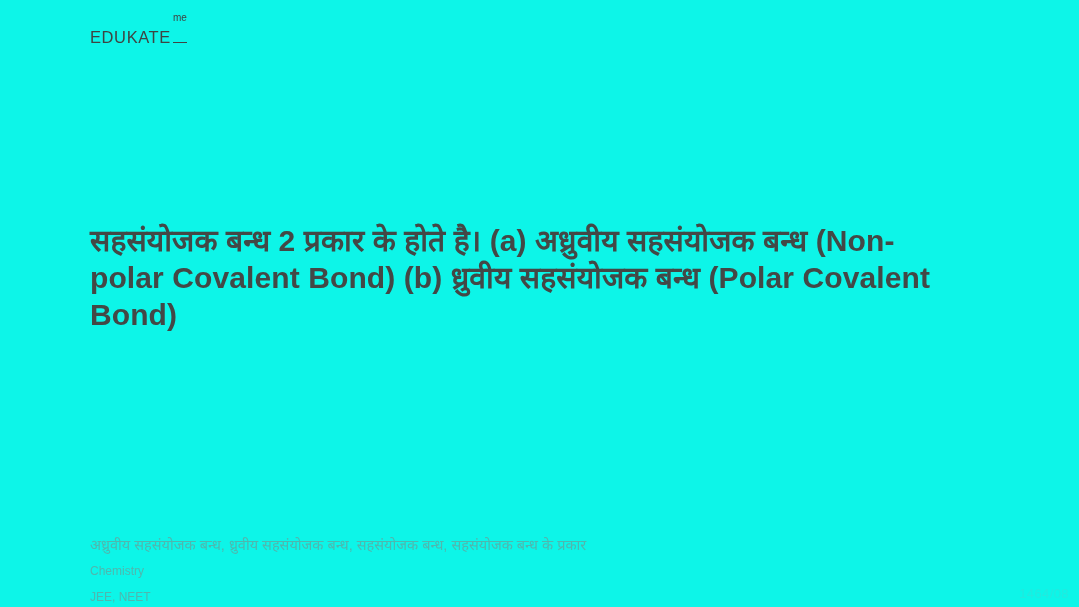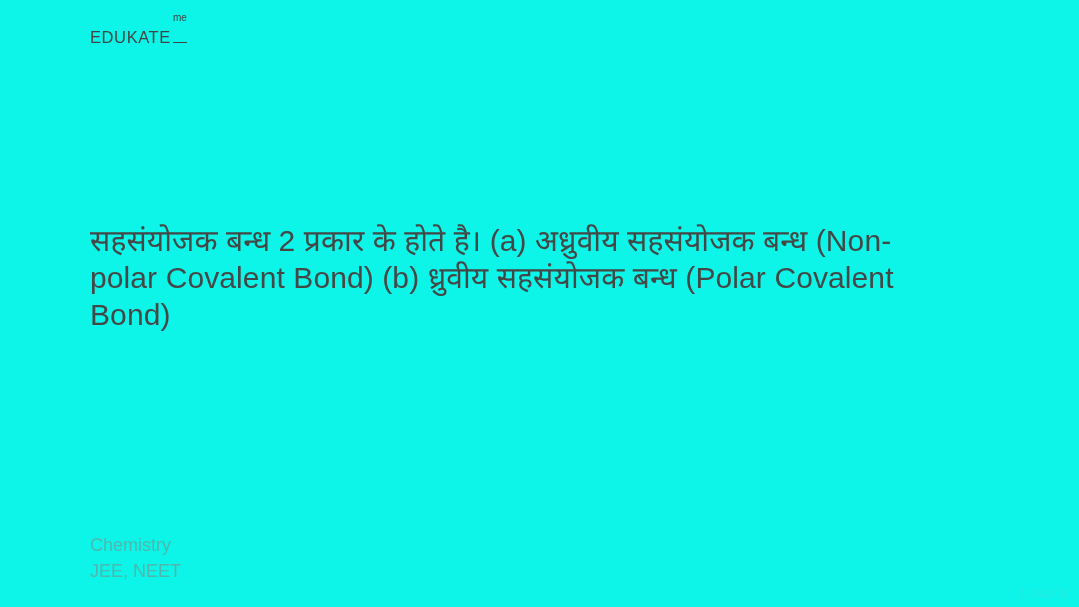--- a/index.html
+++ b/index.html
@@ -52,35 +52,35 @@
 
   
   .headline {
     position: absolute;
     left: 90px;
     top: 222px;
     width: 850px;
     margin: 0;
     font-size: 30px;
     line-height: 37px;
-    font-weight: 400;
+    font-weight: 700;
     color: #434846;
     font-family: "Liberation Sans", "DejaVu Sans", sans-serif;
     letter-spacing: 0.1px;
   }
 
   
   .meta {
     position: absolute;
     left: 90px;
     top: 532px;
     width: 900px;
   }
   .meta-line {
-    font-size: 18px;
+    font-size: 12px;
     line-height: 26px;
     color: #4fb7ae;
     font-family: "Liberation Sans", "DejaVu Sans", sans-serif;
     white-space: nowrap;
   }
   .meta-tags {
     font-size: 14.5px;
   }
 
   
@@ -101,19 +101,20 @@
 <div class="page">
 
   <div class="brand">
     <span class="brand-main">EDUKATE</span>
     <span class="brand-sup">me</span>
   </div>
 
   <h1 class="headline">सहसंयोजक बन्ध 2 प्रकार के होते है। (a) अध्रुवीय सहसंयोजक बन्ध (Non-polar Covalent Bond) (b) ध्रुवीय सहसंयोजक बन्ध (Polar Covalent Bond)</h1>
 
   <div class="meta">
+    <div class="meta-line meta-tags">अध्रुवीय सहसंयोजक बन्ध, ध्रुवीय सहसंयोजक बन्ध, सहसंयोजक बन्ध, सहसंयोजक बन्ध के प्रकार</div>
     <div class="meta-line">Chemistry</div>
     <div class="meta-line">JEE, NEET</div>
   </div>
 
   <div class="watermark">1464/08</div>
 
 </div>
 
 </body></html>

